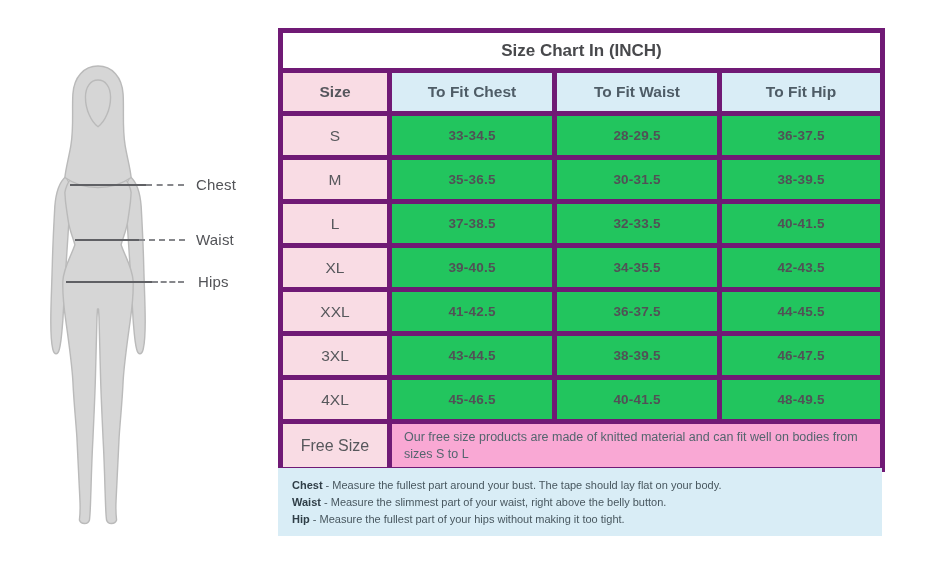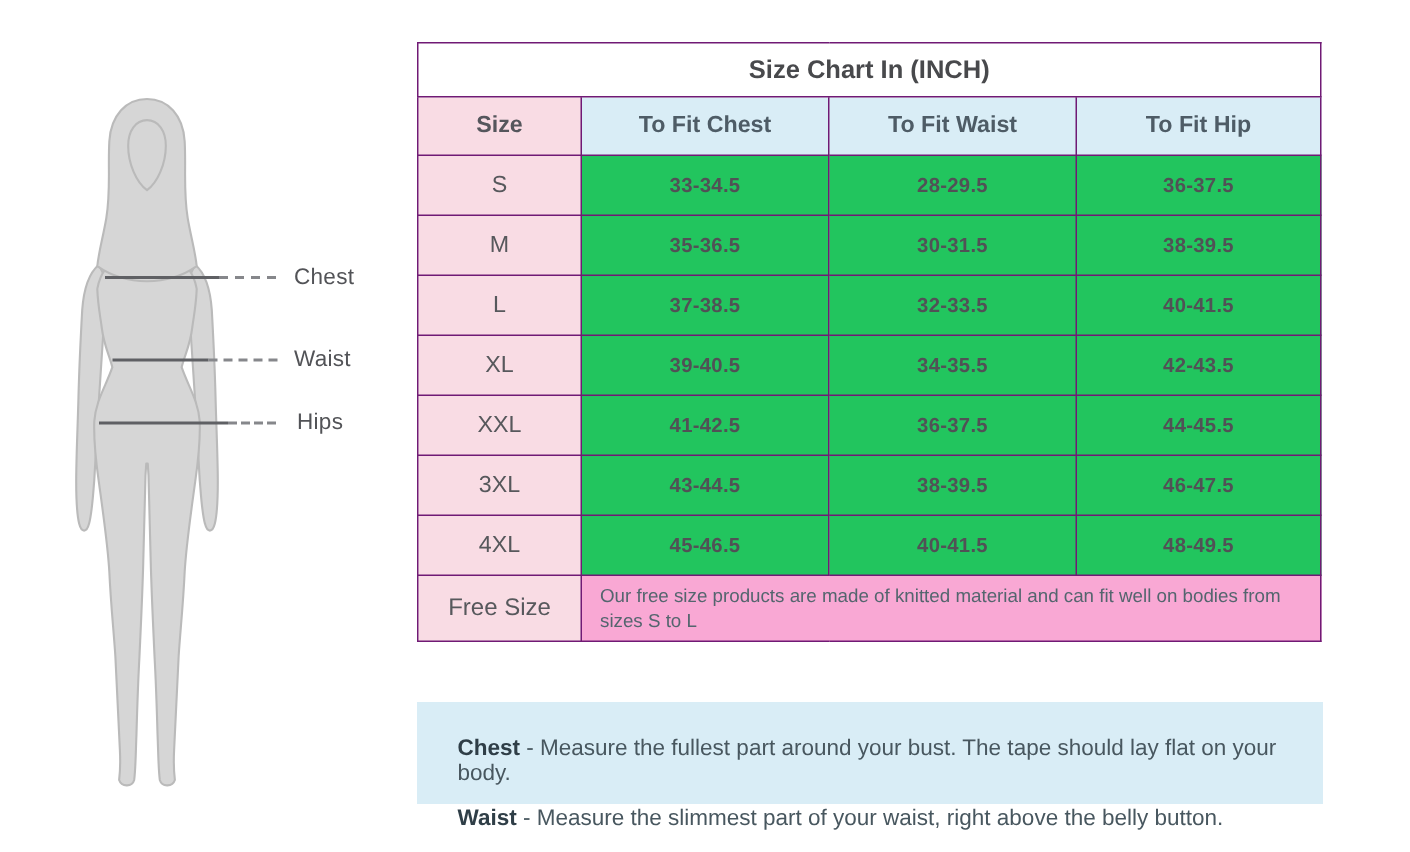--- a/index.html
+++ b/index.html
@@ -28,39 +28,39 @@
   #hips-solid{left:66px;top:281px;width:86px;}
   #hips-dash{left:152px;top:281px;width:32px;}
   #hips-label{left:198px;top:273px;}
 
   
   #size-table{
     position:absolute;left:278px;top:28px;width:602px;
     border-collapse:collapse;table-layout:fixed;
   }
   #size-table td,#size-table th{
-    border:1px solid #701a75;text-align:center;vertical-align:middle;padding:0;
+    border:5px solid #701a75;text-align:center;vertical-align:middle;padding:0;
   }
   .title-cell{height:35px;font-size:17px;font-weight:700;color:#48494c;background:#ffffff;}
   .hdr{height:38px;font-size:15.5px;font-weight:700;color:#4e5c66;background:#d9edf6;}
   .hdr-size{background:#f9dce4;color:#55565c;}
   .col-size{background:#f9dce4;font-size:15.5px;color:#57585c;height:39px;}
   .col-num{background:#22c55e;font-size:13.5px;font-weight:700;color:#515156;letter-spacing:.2px;}
   .free-label{background:#f9dce4;font-size:16px;color:#57585c;height:43px;}
   .free-note{
     background:#f9a8d4;text-align:left !important;font-size:12.5px;color:#54656e;
     line-height:17px;padding:4px 10px 4px 12px !important;font-weight:400;
   }
 
   
   #notes-box{
     position:absolute;left:278px;top:468px;width:604px;height:68px;
     background:#d9edf6;box-sizing:border-box;padding:9px 14px 0 14px;
   }
-  #notes-box p{margin:13px;font-size:15px;line-height:17px;color:#48575f;}
+  #notes-box p{margin:0;font-size:11px;line-height:17px;color:#48575f;}
   #notes-box .term{font-weight:700;color:#2f3e47;}
 </style>
 </head>
 <body>
 
 <div id="stage">
 
   <div id="figure-wrap">
     <svg viewBox="0 0 110 460">
       <path class="silh" d="M23 112 C16 118 13 128 12 142 C11 160 10 180 9.5 200 C9 220 8 240 8 256 C8 268 8.5 278 10 284 C11.5 290 15 290 16.5 284 C18.5 277 19 267 20 255 C21 237 22 219 23 203 C24 187 25 171 26 157 C27 143 27.5 130 27 120 Z"></path>
@@ -149,15 +149,16 @@
       <tr>
         <td class="free-label">Free Size</td>
         <td class="free-note" colspan="3">Our free size products are made of knitted material and can fit well on bodies from sizes S to L</td>
       </tr>
     </tbody>
   </table>
 
   <div id="notes-box">
     <p><span class="term">Chest</span><span> - Measure the fullest part around your bust. The tape should lay flat on your body.</span></p>
     <p><span class="term">Waist</span><span> - Measure the slimmest part of your waist, right above the belly button.</span></p>
+    <p><span class="term">Hip</span><span> - Measure the fullest part of your hips without making it too tight.</span></p>
   </div>
 
 </div>
 
 </body></html>

